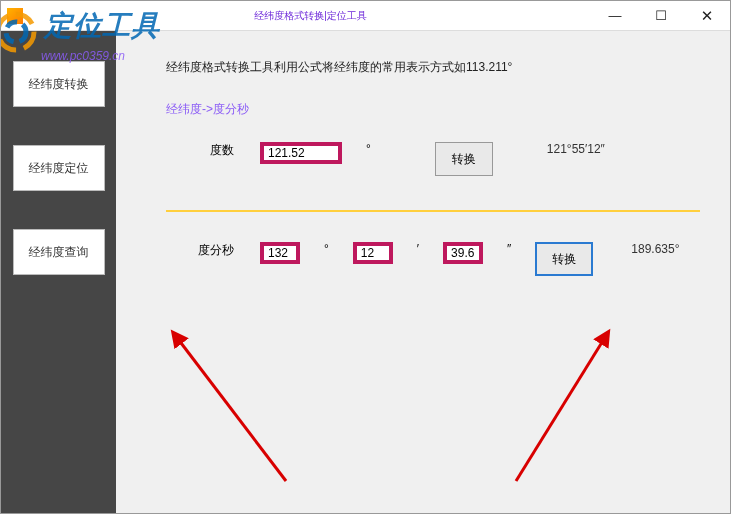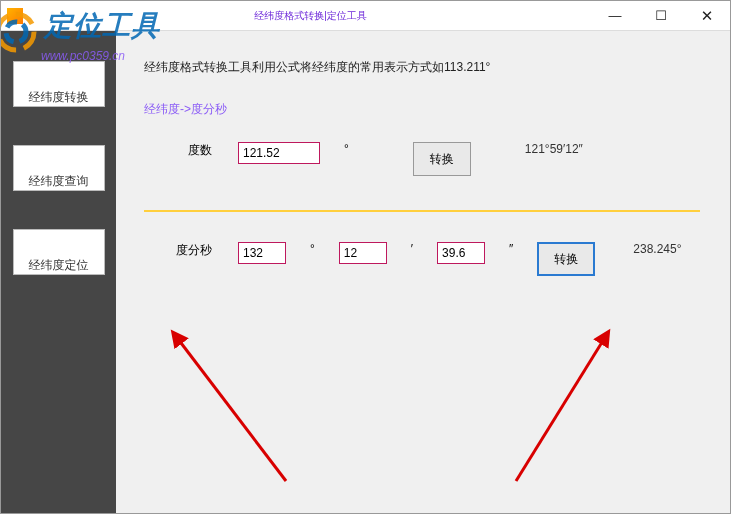--- a/index.html
+++ b/index.html
@@ -41,43 +41,43 @@
     .sidebar {
       width: 115px;
       background: #464646;
       padding-top: 30px;
     }
     .side-btn {
       width: 92px; height: 46px;
       background: #fff;
       border: 1px solid #bbb;
       margin: 0 auto 38px auto;
-      display: flex; align-items: flex-end; justify-content: center;
+      display: flex; align-items: center; justify-content: center;
       font-size: 12px; color: #333;
       cursor: default;
     }
     .main {
       flex: 1;
       background: #f0f0f0;
-      padding: 26px 30px 20px 28px;
+      padding: 26px 30px 20px 50px;
       position: relative;
     }
     .desc { line-height: 20px; color: #222; margin-bottom: 24px; }
     .section-title { margin: 6px 0 24px 0; color: #8b5cf6; }
     .row { display: flex; gap: 20px; margin-left: 28px; }
     .label { width: 40px; text-align: right; margin-right: 6px; }
     input.txt {
       height: 22px;
-      border: 1px solid #be185d;
+      border: 4px solid #be185d;
       background: #fff;
       padding: 2px 4px;
       font-size: 12px;
     }
     .deg-input { width: 82px; }
-    .sm-input { width: 48px; }
+    .sm-input { width: 40px; }
     .unit { margin: 0 4px; }
     .btn {
       height: 34px;
       padding: 0 16px;
       background: #e9e9e9;
       border: 1px solid #999;
       font-size: 12px;
       cursor: default;
     }
     .btn.highlight { border: 2px solid #2a7ad1; padding: 0 15px; background:#e9e9e9; }
@@ -112,54 +112,54 @@
   <div class="win-btn">☐</div>
   <div class="win-btn close">✕</div>
 </div>
 
 <div class="client">
   <div class="sidebar">
     <div class="side-btn">
       <span>经纬度转换</span>
     </div>
     <div class="side-btn">
-      <span>经纬度查询</span>
+      <span>经纬度定位</span>
     </div>
     <div class="side-btn">
-      <span>经纬度定位</span>
+      <span>经纬度查询</span>
     </div>
   </div>
 
   <div class="main">
     <div class="desc">
       <div>经纬度格式转换工具利用公式将经纬度的常用表示方式如113.211°</div>
     </div>
 
     <div class="section-title">经纬度-&gt;度分秒</div>
     <div class="row">
       <span class="label">度数</span>
       <input class="txt deg-input" value="121.52" style="">
       <span class="unit">°</span>
       <span style="width:20px"></span>
       <button class="btn">转换</button>
-      <span class="result">121°59′12″</span>
+      <span class="result">121°55′12″</span>
     </div>
 
     <div class="divider"></div>
 
     <div class="row">
       <span class="label">度分秒</span>
       <input class="txt sm-input" value="132" style="">
       <span class="unit">°</span>
       <input class="txt sm-input" value="12" style="">
       <span class="unit">′</span>
       <input class="txt sm-input" value="39.6" style="">
       <span class="unit">″</span>
       <button class="btn highlight">转换</button>
-      <span class="result" style="margin-left:18px">238.245°</span>
+      <span class="result" style="margin-left:18px">189.635°</span>
     </div>
 
     <svg class="arrow" style="left:40px;top:290px" width="160" height="180">
       <defs>
           <marker id="ah1" markerWidth="10" markerHeight="10" refX="2" refY="3" orient="auto">
             <path d="M0,0 L6,3 L0,6 Z" fill="#d80000"></path>
           </marker>
         </defs>
       <line x1="130" y1="160" x2="22" y2="18" stroke="#d80000" stroke-width="3" marker-end="url(#ah1)"></line>
     </svg>

